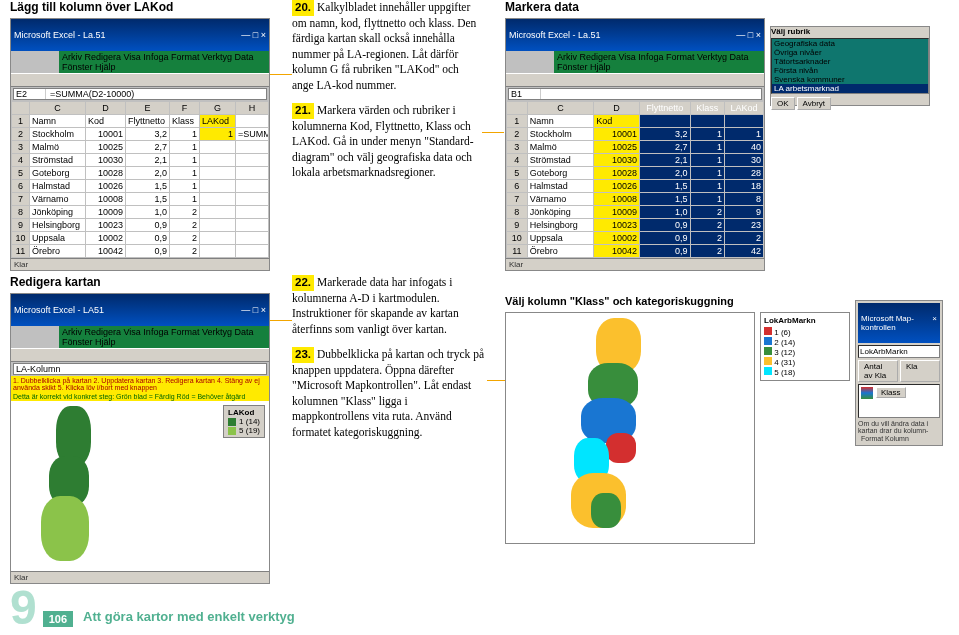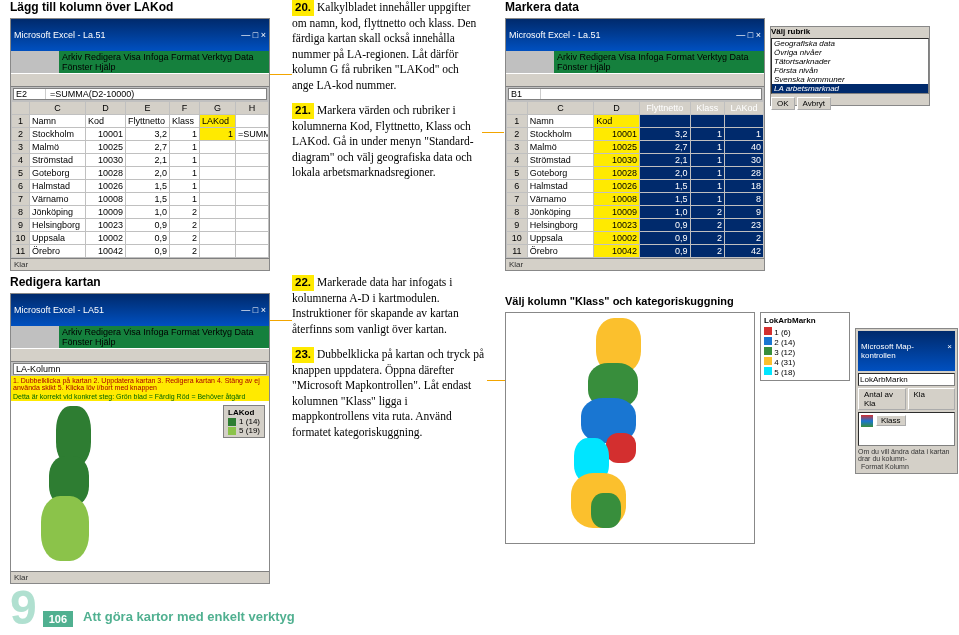--- a/index.html
+++ b/index.html
@@ -82,30 +82,30 @@
   #rightpanel2 { position:absolute; left:770px; top:26px; width:160px; height:80px; border:1px solid #888; background:#d4d0c8; font-size:8px; padding:0;}
   #head1 { position:absolute; left:10px; top:0; }
   #head2 { position:absolute; left:505px; top:0; }
 
   #head3 { position:absolute; left:10px; top:275px; }
   #fig3 { position:absolute; left:10px; top:293px; width:260px; }
   #text2 { position:absolute; left:292px; top:275px; width:195px; }
   #head4 { position:absolute; left:505px; top:295px; }
   #fig4 { position:absolute; left:505px; top:312px; width:250px; }
   #rightpanel4a { position:absolute; left:760px; top:312px; width:90px; border:1px solid #888; background:#fff; font-size:8px; padding:3px; }
-  #rightpanel4b { position:absolute; left:855px; top:328px; width:103px; border:1px solid #888; background:#d4d0c8; font-size:8px; padding:2px; }
+  #rightpanel4b { position:absolute; left:855px; top:300px; width:88px; border:1px solid #888; background:#d4d0c8; font-size:8px; padding:2px; }
 
   .mapshape { position:relative; background:#fff; height:170px; overflow:hidden; }
   .sweden { position:absolute; left:30px; top:5px; width:60px; height:160px; }
   .sweden .blob { position:absolute; border-radius:40%; }
   .legendbox { position:absolute; right:4px; top:4px; background:#d4d0c8; border:1px solid #808080; font-size:8px; padding:2px 4px; }
   .legendbox div { display:flex; align-items:center; gap:3px; }
   .sw { width:8px; height:8px; display:inline-block; }
 
-  .sidepanel-list { background:#ffffff; border:1px inset #808080; font-size:8px;font-style:italic; }
+  .sidepanel-list { background:#0f766e; border:1px inset #808080; font-size:8px; }
   .sidepanel-list div { padding:0 2px; }
   .sidepanel-list .hl { background:#002a6c; color:#fff; }
 
   .btnrow { display:flex; gap:2px; margin-top:3px; }
   .winbtn { background:#d4d0c8; border:1px outset #fff; font-size:8px; padding:1px 5px; }
 
   .cellright { text-align:right; }
 </style>
 </head>
 <body>

